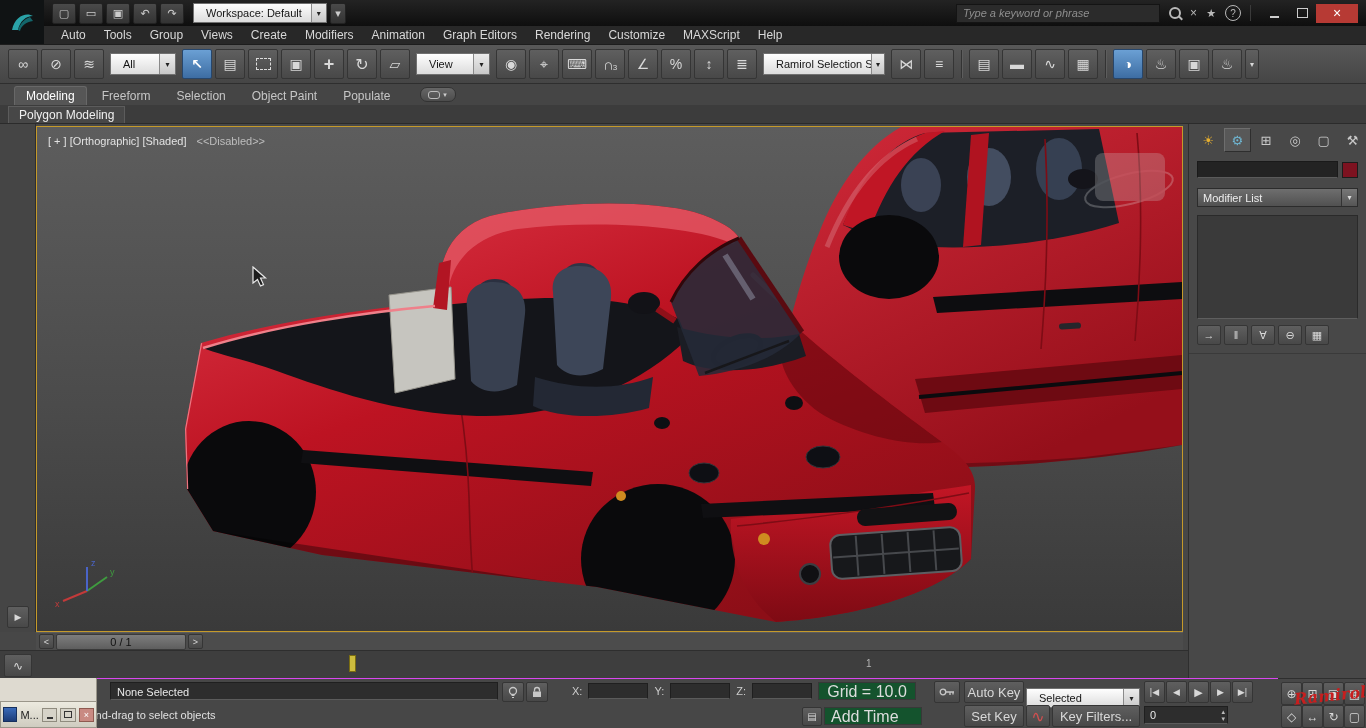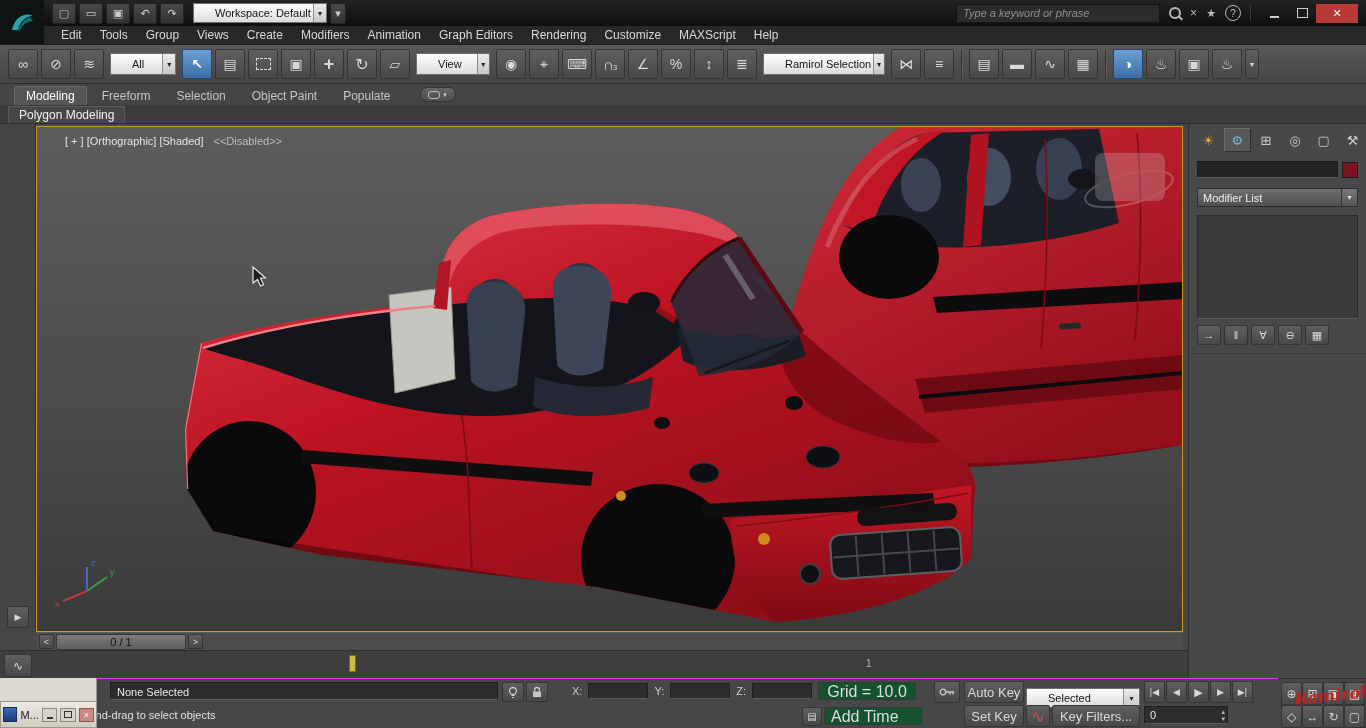--- a/index.html
+++ b/index.html
@@ -7,21 +7,21 @@
        font-family:"Liberation Sans","DejaVu Sans",sans-serif;color:#ddd}
   .abs{position:absolute}
   .bev{background:linear-gradient(#5f5f5f,#484848);border:1px solid #353535;border-radius:2px;
        color:#d8d8d8;display:flex;align-items:center;justify-content:center}
   .tbtn{width:28px;height:28px;font-size:14px}
   .tbtn.on{background:linear-gradient(#6ba0d4,#3d6da3);border-color:#27466b;color:#fff}
   .qbtn{width:22px;height:19px;font-size:11px;background:linear-gradient(#4a4a4a,#333);
         border:1px solid #222;color:#ccc;display:flex;align-items:center;justify-content:center;border-radius:2px}
   .combo{display:flex;align-items:center;height:20px;background:linear-gradient(#fefefe,#dcdcdc);
          border:1px solid #707070;color:#141414;font-size:11px}
-  .combo .lbl{padding:0 21px;white-space:nowrap;overflow:hidden}
+  .combo .lbl{padding:0 12px;white-space:nowrap;overflow:hidden}
   .dd{margin-left:auto;width:15px;align-self:stretch;display:flex;align-items:center;justify-content:center;
       font-size:8px;color:#222;background:linear-gradient(#ececec,#c8c8c8);border-left:1px solid #8a8a8a}
   .field{background:#2d2d2d;border:1px solid #1f1f1f;border-bottom-color:#5b5b5b;color:#e8e8e8;font-size:11px}
   .flat{background:#14532d;border:1px solid #383838;color:#ddd;font-size:16px}
   .clab{font-size:11px;color:#ccc}
   .cfield{width:52px;height:14px;background:#2d2d2d;border:1px solid #1f1f1f;border-bottom-color:#5b5b5b;
           color:#ddd;font-size:11px;padding:0 3px;outline:none}
   .pbtn{width:19px;height:20px;font-size:9px}
   .navbtn{width:19px;height:21px;font-size:12px}
   .stkbtn{width:22px;height:18px;font-size:11px}
@@ -98,21 +98,21 @@
             <span style="width:9px;height:8px;border:1px solid #ccc;display:block"></span>
           </div>
         <div class="winbtn" style="background:#b73a34;width:42px;color:#fff;font-size:14px">
             <span>×</span>
           </div>
       </div>
     </div>
   </div>
 
   <div class="abs" id="menubar" style="left:0;top:26px;width:1366px;height:18px;background:#282828;display:flex;align-items:center;padding-left:52px;box-sizing:border-box">
-    <span class="menu-item">Edit</span>
+    <span class="menu-item">Auto</span>
     <span class="menu-item">Tools</span>
     <span class="menu-item">Group</span>
     <span class="menu-item">Views</span>
     <span class="menu-item">Create</span>
     <span class="menu-item">Modifiers</span>
     <span class="menu-item">Animation</span>
     <span class="menu-item">Graph Editors</span>
     <span class="menu-item">Rendering</span>
     <span class="menu-item">Customize</span>
     <span class="menu-item">MAXScript</span>
@@ -339,21 +339,21 @@
       <circle cx="584" cy="369" r="5" fill="#cf8b20"></circle>
       <circle cx="727" cy="412" r="6" fill="#cf8b20"></circle>
       <rect x="820" y="379" width="100" height="17" rx="8" fill="#121214" transform="rotate(-4 870 388)"></rect>
       <g transform="rotate(-4 859 426)">
         <rect x="794" y="404" width="130" height="44" rx="10" fill="#17181b" stroke="#5d5e62" stroke-width="2"></rect>
         <path d="M820,406 V446 M846,406 V446 M872,406 V446 M898,406 V446 M796,426 H922" stroke="#46484c" stroke-width="2" fill="none"></path>
       </g>
       <circle cx="773" cy="447" r="10" fill="#101013" stroke="#3c3d42" stroke-width="2"></circle>
     </svg>
 
-    <div style="position:absolute;left:28px;top:8px;font-size:11px;display:flex;gap:10px">
+    <div style="position:absolute;left:11px;top:8px;font-size:11px;display:flex;gap:10px">
       <span style="color:#e2e2e2">[ + ] [Orthographic] [Shaded]</span>
       <span style="color:#bdbdbd">&lt;&lt;Disabled&gt;&gt;</span>
     </div>
 
 
     <svg width="70" height="60" viewBox="0 0 70 60" style="position:absolute;left:14px;bottom:16px">
       <line x1="36" y1="36" x2="12" y2="46" stroke="#c23a3a" stroke-width="2"></line>
       <line x1="36" y1="36" x2="56" y2="22" stroke="#3f9b3f" stroke-width="2"></line>
       <line x1="36" y1="36" x2="36" y2="12" stroke="#4a64c8" stroke-width="2"></line>
       <text x="4" y="52" font-size="9" fill="#c23a3a">x</text>

